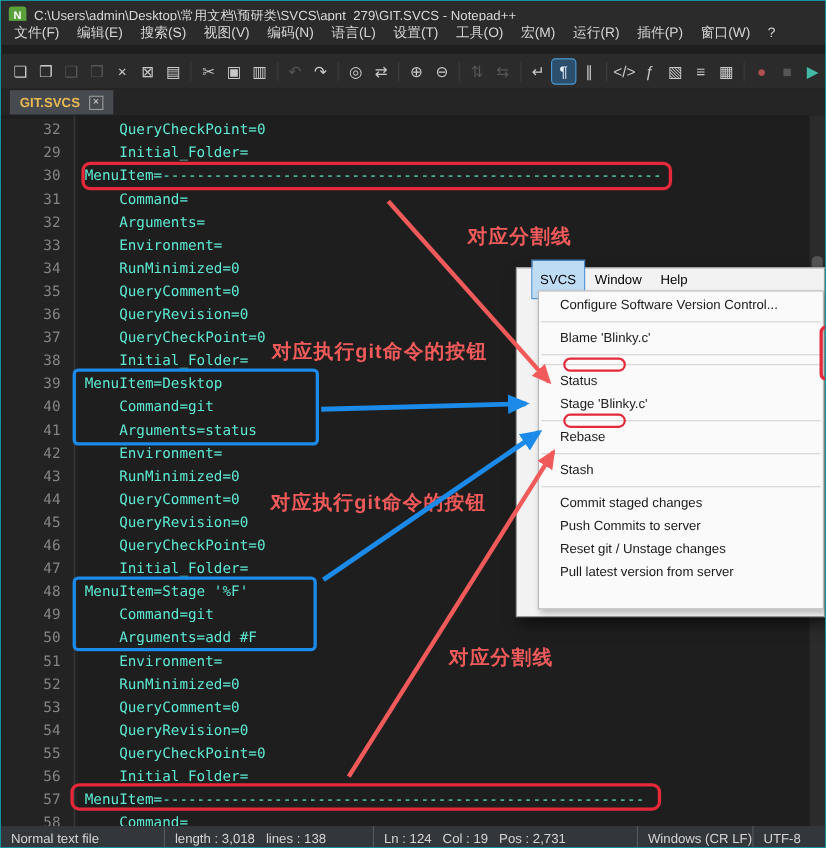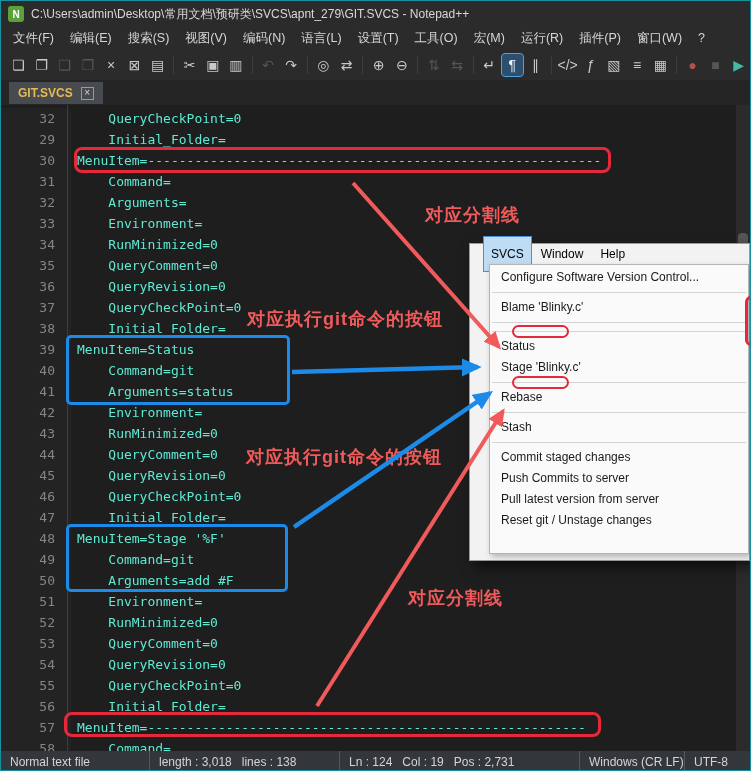--- a/index.html
+++ b/index.html
@@ -8,21 +8,21 @@
        border:1px solid #1591a0;font-family:"Liberation Sans",sans-serif;}
 
   
   .titlebar{position:absolute;left:0;top:0;width:100%;height:26px;background:#2b2b2b;
             display:flex;align-items:center;gap:7px;padding-left:7px;}
   .app-icon{width:16px;height:16px;border-radius:3px;background:#5aa13c;color:#fff;
             font-size:10px;font-weight:bold;display:flex;align-items:center;justify-content:center;}
   .title{font-size:12px;color:#d8d8d8;white-space:nowrap;}
 
   
-  .menubar{position:absolute;left:0;top:26px;width:100%;height:22px;background:#2b2b2b;
+  .menubar{position:absolute;left:0;top:18px;width:100%;height:22px;background:#2b2b2b;
            display:flex;align-items:center;padding-left:4px;}
   .mb-item{font-size:12.5px;color:#d6d6d6;padding:2px 8px;white-space:pre;}
 
   
   .toolbar{position:absolute;left:0;top:48px;width:100%;height:32px;background:#2b2b2b;
            display:flex;align-items:center;padding-left:6px;border-bottom:1px solid #242424;}
   .tb{width:22px;height:22px;margin:0 1px;border-radius:3px;display:flex;align-items:center;
       justify-content:center;font-size:14px;color:#c9c9c9;}
   .tb.disabled{color:#565656;}
   .tb.active{background:#2d4f6e;outline:1px solid #4da3e0;color:#eaf4ff;}
@@ -60,21 +60,21 @@
   .sb4{flex:0 0 66px;}
 
   
   .popup{position:absolute;left:468px;top:242px;width:281px;height:318px;background:#f2f2f2;
          border:1px solid #9a9a9a;box-shadow:5px 6px 12px rgba(0,0,0,.55);z-index:20;color:#111;}
   .pm-bar{height:20px;display:flex;align-items:center;padding-left:14px;gap:3px;}
   .pm-bar-item{font-size:12px;padding:10px 7px;color:#000;}
   .pm-bar-item.selected{background:var(--popup-select,#bfdcf5);outline:1px solid #4a90d9;}
   .pm-drop{position:absolute;left:19px;top:20px;right:0;bottom:6px;background:#fafafa;
            border:1px solid #b5b5b5;box-shadow:2px 3px 6px rgba(0,0,0,.25);padding:2px 0;}
-  .pm-item{height:21px;line-height:21px;padding-left:11px;font-size:12px;color:#1a1a1a;white-space:nowrap;}
+  .pm-item{height:21px;line-height:21px;padding-left:11px;font-size:12px;color:#1a1a1a;white-space:nowrap;margin-left:8px;}
   .pm-sep{height:9px;position:relative;}
   .pm-sep .sep-line{position:absolute;left:2px;right:2px;top:4px;border-top:1px solid #d4d4d4;}
   .sep-ann{position:absolute;left:22px;top:-2px;width:57px;height:13px;
            border:2.5px solid var(--ann-box-red,#e5293a);border-radius:7px;}
 
   
   .ann-box{position:absolute;z-index:15;border-radius:8px;}
   .ann-red{border:3px solid var(--ann-box-red,#e5293a);}
   .ann-blue{border:3px solid var(--ann-blue,#1b74e0);border-radius:5px;}
   #ann-red-1{left:73px;top:146px;width:537px;height:26px;}
@@ -205,21 +205,21 @@
         <div class="line">
           <span class="num">37</span>
           <span class="code">    QueryCheckPoint=0</span>
         </div>
         <div class="line">
           <span class="num">38</span>
           <span class="code">    Initial_Folder=</span>
         </div>
         <div class="line">
           <span class="num">39</span>
-          <span class="code">MenuItem=Status</span>
+          <span class="code">MenuItem=Desktop</span>
         </div>
         <div class="line">
           <span class="num">40</span>
           <span class="code">    Command=git</span>
         </div>
         <div class="line">
           <span class="num">41</span>
           <span class="code">    Arguments=status</span>
         </div>
         <div class="line">
@@ -333,22 +333,22 @@
         <div class="pm-item">Rebase</div>
         <div class="pm-sep">
           <span class="sep-line"></span>
         </div>
         <div class="pm-item">Stash</div>
         <div class="pm-sep">
           <span class="sep-line"></span>
         </div>
         <div class="pm-item">Commit staged changes</div>
         <div class="pm-item">Push Commits to server</div>
+        <div class="pm-item">Reset git / Unstage changes</div>
         <div class="pm-item">Pull latest version from server</div>
-        <div class="pm-item">Reset git / Unstage changes</div>
       </div>
   </div>
   <div class="red-sliver"></div>
 
   <div class="ann-box ann-red" id="ann-red-1"></div>
   <div class="ann-box ann-blue" id="ann-blue-1"></div>
   <div class="ann-box ann-blue" id="ann-blue-2"></div>
   <div class="ann-box ann-red" id="ann-red-2"></div>
 
   <div class="lbl" id="lbl1">对应分割线</div>

